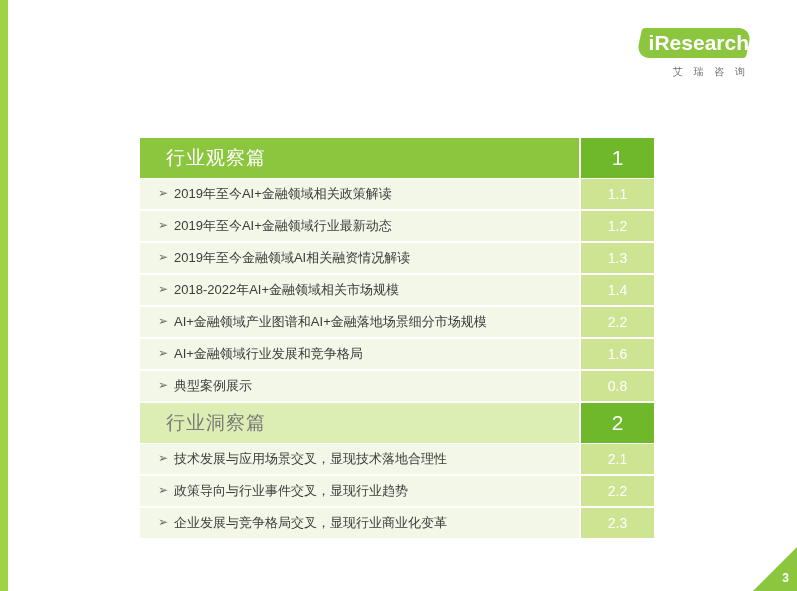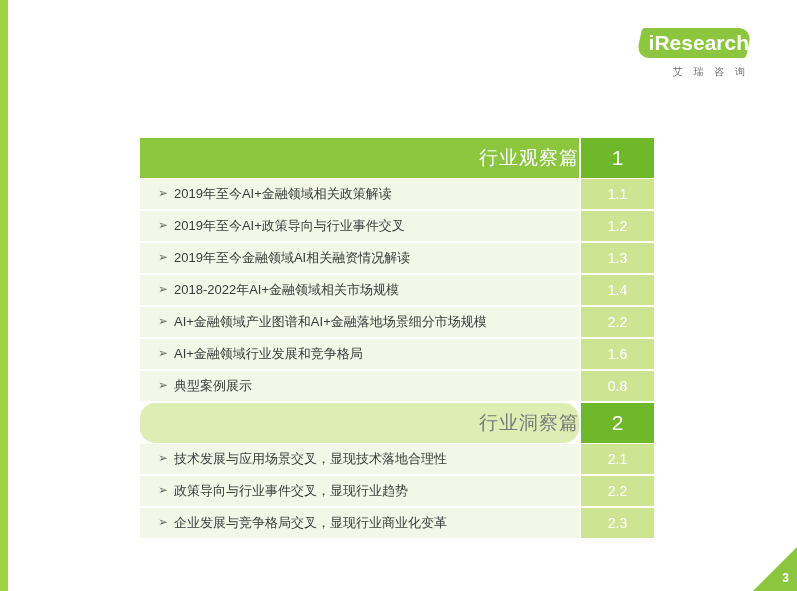--- a/index.html
+++ b/index.html
@@ -92,33 +92,31 @@
   }
 
   
   .row-section .toc-label {
     background: #8cc63f;
     color: #ffffff;
     font-size: 19px;
     padding: 8px 0 8px 26px;
     line-height: 24px;
     letter-spacing: 1px;
-    text-align: right;
   }
   .row-section .toc-num {
     background: #6eb82a;
     font-size: 21px;
     line-height: 40px;
     padding: 0;
     border-left: 2px solid #ffffff;
   }
   .row-section.light .toc-label {
     background: #ddeeb4;
     color: #7a7a7a;
-    border-radius: 15px;
   }
   .row-section.light .toc-num {
     background: #6eb82a;
     color: #ffffff;
   }
 
   
   .row-item .toc-label {
     background: #f2f7e7;
     color: #3c3c3c;
@@ -188,21 +186,21 @@
     <div class="toc-label">
       <span class="arrow">➢</span>
       <span>2019年至今AI+金融领域相关政策解读</span>
     </div>
     <div class="toc-num">1.1</div>
   </div>
 
   <div class="toc-row row-item">
     <div class="toc-label">
       <span class="arrow">➢</span>
-      <span>2019年至今AI+政策导向与行业事件交叉</span>
+      <span>2019年至今AI+金融领域行业最新动态</span>
     </div>
     <div class="toc-num">1.2</div>
   </div>
 
   <div class="toc-row row-item">
     <div class="toc-label">
       <span class="arrow">➢</span>
       <span>2019年至今金融领域AI相关融资情况解读</span>
     </div>
     <div class="toc-num">1.3</div>

